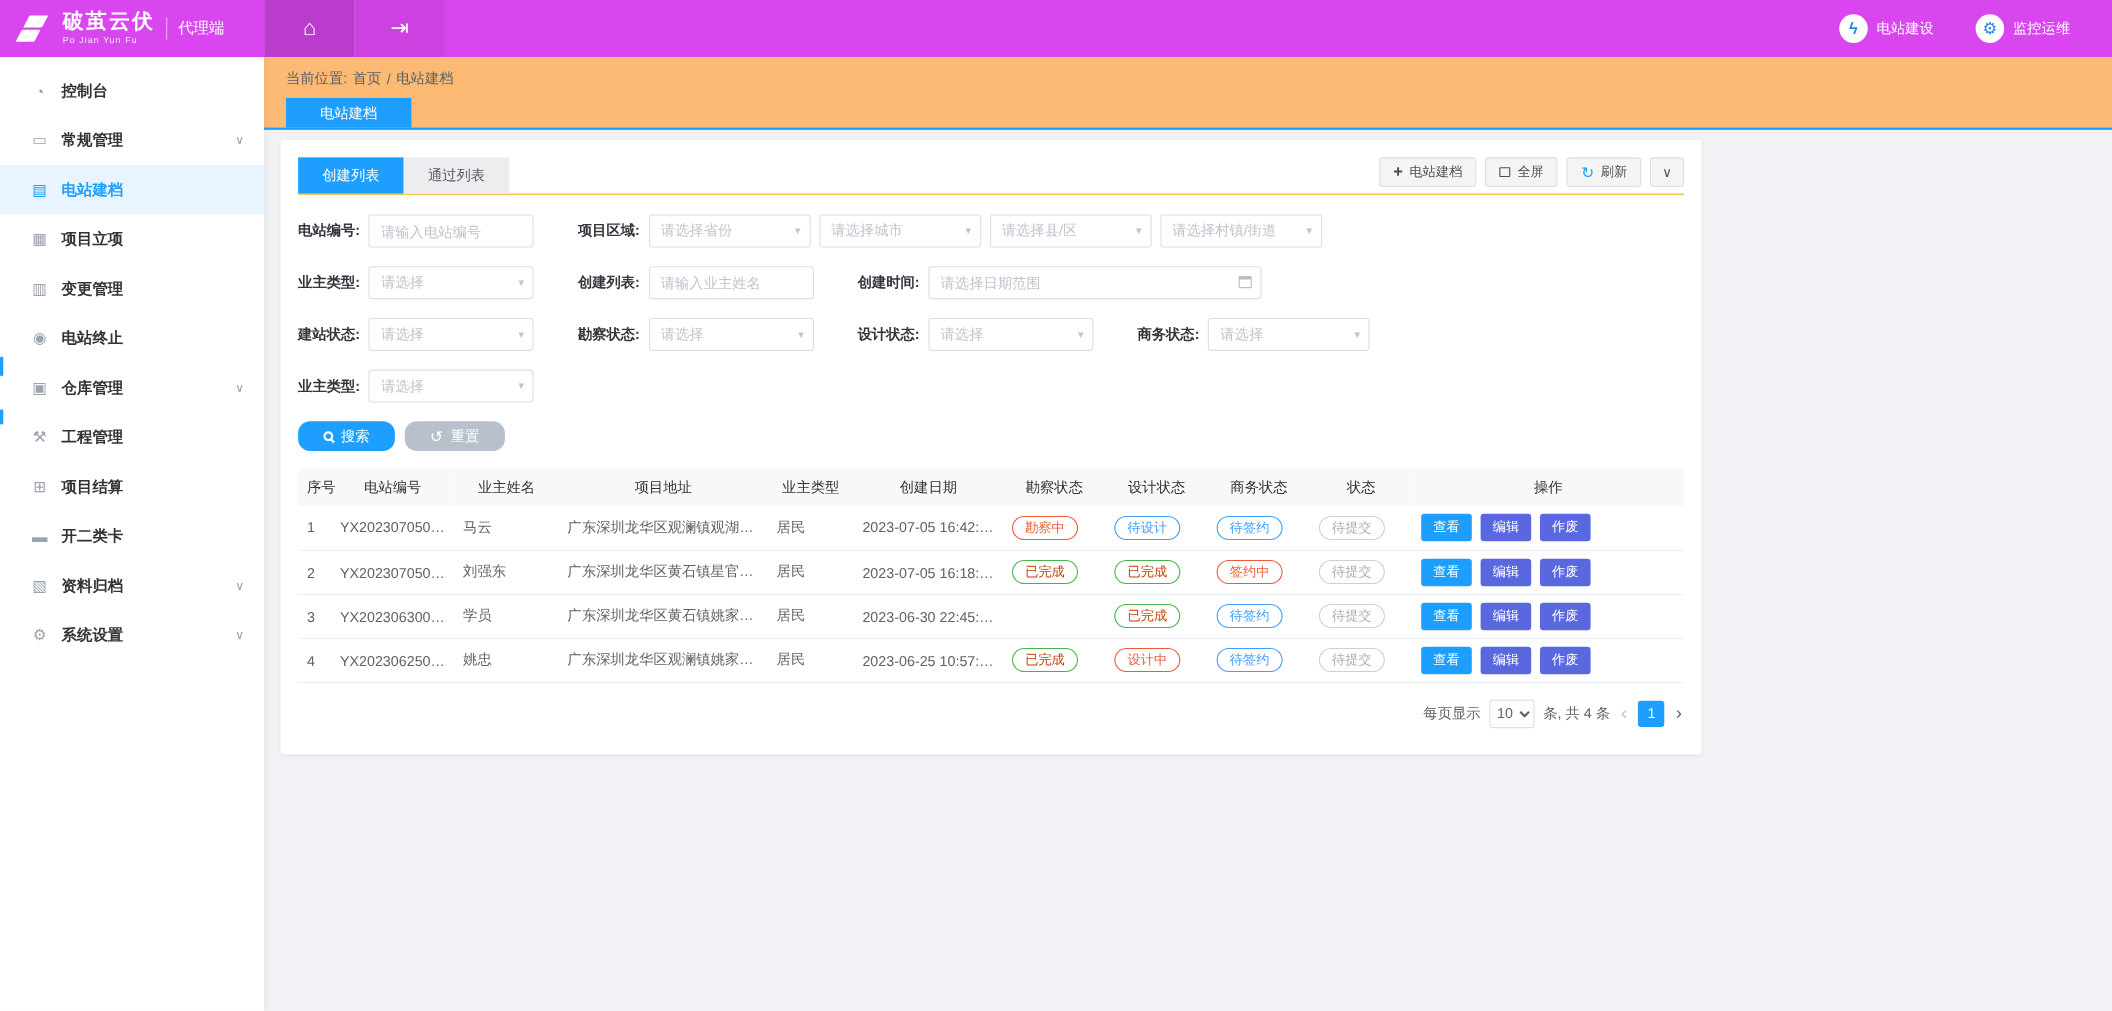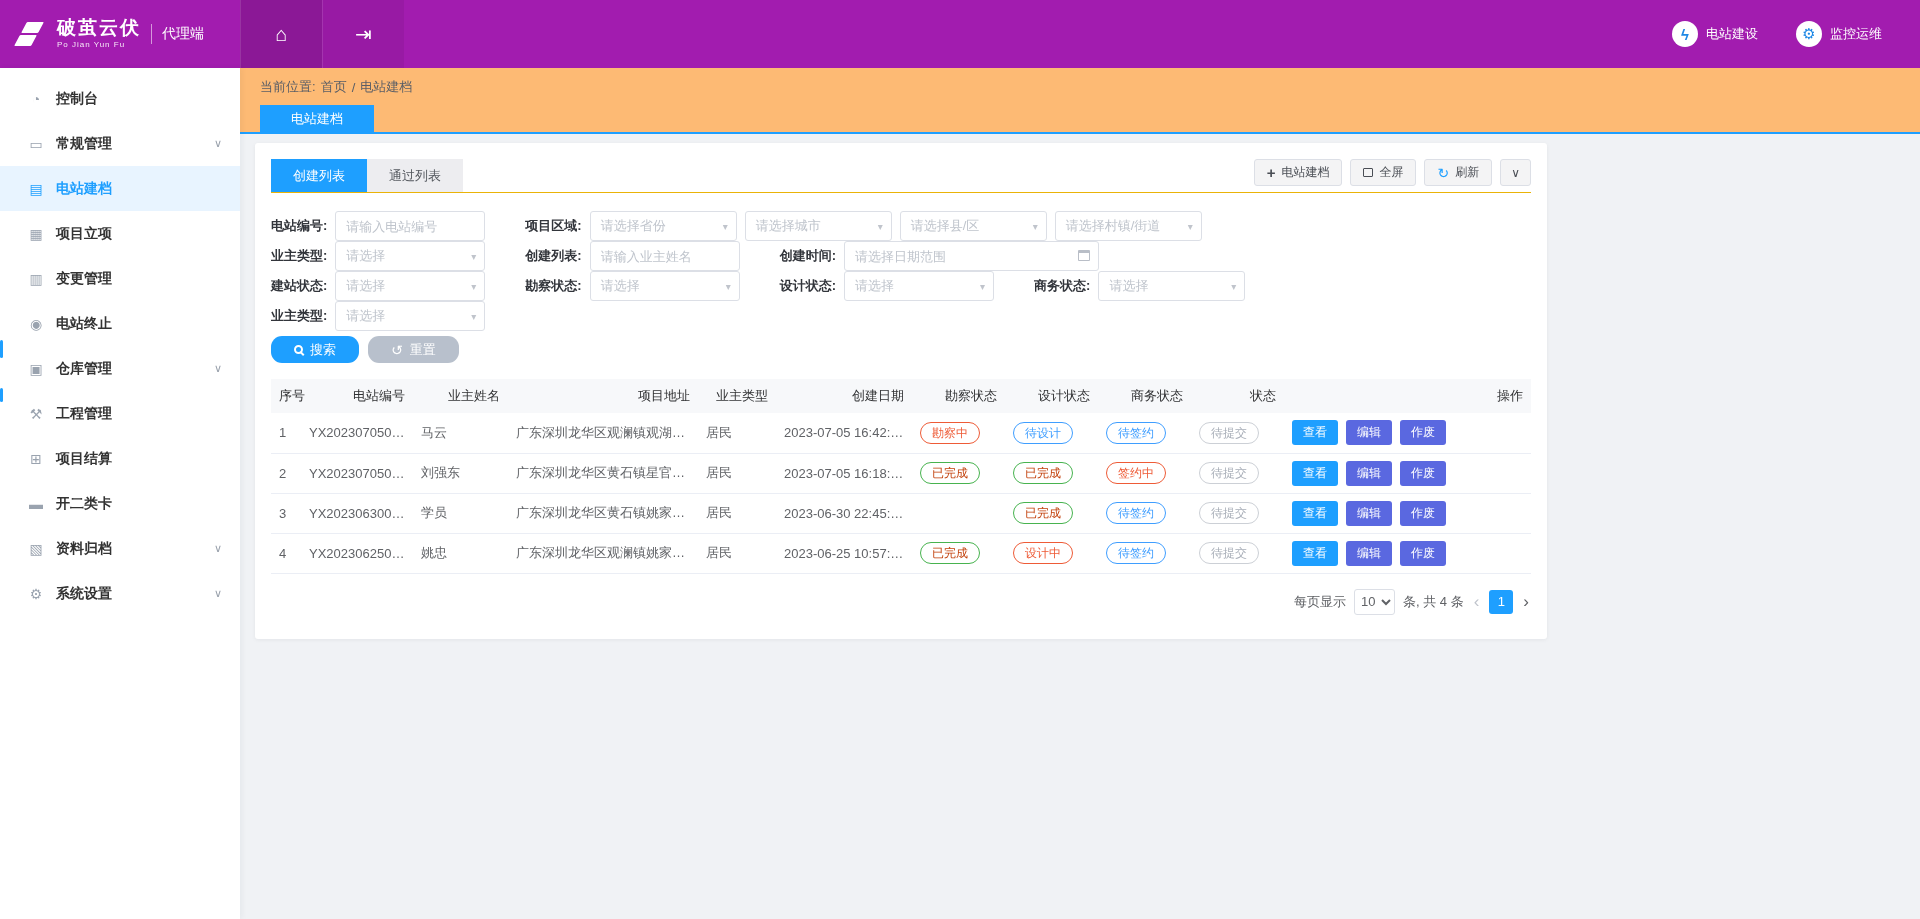--- a/index.html
+++ b/index.html
@@ -1,21 +1,21 @@
 <!DOCTYPE html>
 <html><head>
 <meta charset="utf-8">
 <style>
   *{margin:0;padding:0;box-sizing:border-box}
   html,body{width:1920px;height:919px}
   body{font-family:"Liberation Sans","DejaVu Sans",sans-serif;background:#f0f2f5;overflow:hidden;color:#333}
   .app{display:flex;flex-direction:column;height:100%}
 
   
-  .topbar{height:68px;background:#a21caf;display:flex;align-items:stretch;color:#fff;flex-shrink:0}
+  .topbar{height:52px;background:#d946ef;display:flex;align-items:stretch;color:#fff;flex-shrink:0}
   .brand{width:240px;display:flex;align-items:center;padding-left:14px;flex-shrink:0}
   .logo{width:34px;height:30px;position:relative;margin-right:9px;flex-shrink:0}
   .lb{position:absolute;background:#fff;transform:skewX(-28deg);border-radius:1px}
   .lb1{left:10px;top:3px;width:17px;height:11px}
   .lb2{left:3px;top:16px;width:17px;height:11px}
   .brand-text{display:flex;flex-direction:column;line-height:1.1}
   .brand-title{font-size:19px;font-weight:700;letter-spacing:2px;white-space:nowrap}
   .brand-sub{font-size:8px;letter-spacing:1px;opacity:.9;margin-top:2px;white-space:nowrap}
   .brand-divider{width:1px;height:20px;background:rgba(255,255,255,.55);margin:0 10px}
   .brand-portal{font-size:14px;white-space:nowrap}
@@ -58,44 +58,44 @@
   .tab.inactive{background:#ededf0;color:#55595f}
   .toolbar{margin-left:auto;display:flex;align-items:center;gap:8px;padding-bottom:5px}
   .tbtn{display:inline-flex;align-items:center;gap:6px;background:#f4f4f5;border:1px solid #dcdfe6;border-radius:3px;height:27px;padding:0 12px;font-size:12px;color:#4a4e55;cursor:pointer;font-family:inherit}
   .tbtn .plus{font-size:15px;font-weight:700;line-height:1}
   .box-icon{width:10px;height:9px;border:1px solid #4a4e55;border-radius:1px;display:inline-block}
   .tbtn .refresh{color:#1e9fff;font-size:14px;line-height:1}
   .tbtn.small{padding:0 10px}
 
   
   .filters{padding-top:18px}
-  .frow{display:flex;align-items:center;}
+  .frow{display:flex;align-items:center;margin-bottom:17px}
   .fgroup{display:flex;align-items:center}
   .fgroup + .fgroup{margin-left:40px}
   .flabel{font-size:13px;font-weight:700;color:#32353b;margin-right:8px;white-space:nowrap}
   .f-input{width:150px;height:30px;border:1px solid #dcdfe6;border-radius:3px;padding:0 10px;font-size:13px;color:#666;background:#fff;outline:none;font-family:inherit}
   .f-input::placeholder{color:#bfc4cc}
   .fselect{position:relative;width:150px;height:30px;border:1px solid #dcdfe6;border-radius:3px;background:#fff;display:flex;align-items:center;padding:0 22px 0 10px;font-size:13px;color:#bfc4cc;cursor:pointer;white-space:nowrap;overflow:hidden}
   .fselect.region{width:147px;margin-right:8px}
   .fselect .arrow{position:absolute;right:8px;color:#c0c4cc;font-size:10px}
   .date-wrap{position:relative}
-  .f-input.date{width:255px;padding-right:28px}
+  .f-input.date{width:303px;padding-right:28px}
   .cal{position:absolute;right:9px;top:9px;width:12px;height:11px;border:1px solid #b9bec7;border-top:3px solid #b9bec7;border-radius:1px}
 
   .btns-row{display:flex;align-items:center;gap:9px;margin-top:5px}
   .btn{display:inline-flex;align-items:center;gap:7px;height:27px;padding:0 23px;border:none;border-radius:11px;font-size:13px;color:#fff;cursor:pointer;font-family:inherit}
   .btn.search{background:#1e9fff}
   .btn.reset{background:#b8c0cc}
   .mag{width:9px;height:9px;border:2px solid #fff;border-radius:50%;position:relative;display:inline-block}
   .mag::after{content:"";position:absolute;width:2px;height:5px;background:#fff;right:-2px;bottom:-4px;transform:rotate(-45deg)}
   .reset-ico{font-size:14px;line-height:1}
 
   
   table{width:100%;border-collapse:collapse;margin-top:16px;table-layout:fixed}
-  thead th{background:#f7f8fa;height:34px;font-size:13px;font-weight:400;color:#303133;text-align:right;padding:0 8px;white-space:nowrap}
+  thead th{background:#f7f8fa;height:34px;font-size:13px;font-weight:400;color:#303133;text-align:center;padding:0 8px;white-space:nowrap}
   tbody td{height:40px;border-bottom:1px solid #ebeef5;font-size:13px;color:#606266;padding:0 8px;white-space:nowrap;overflow:hidden;text-overflow:ellipsis}
   .pill{display:inline-block;padding:3px 11px;border:1px solid;border-radius:12px;font-size:12px;line-height:1.2;background:#fff}
   .pill.pending{color:#3f9eff;border-color:#3f9eff}
   .pill.progress{color:#ee5b37;border-color:#ee5b37}
   .pill.done{color:#c2410c;border-color:#47b34f}
   .pill.draft{color:#a8aeb8;border-color:#ccd0d6}
   .abtn{border:none;border-radius:3px;color:#fff;font-size:12px;padding:4px 11px;margin-right:8px;cursor:pointer;font-family:inherit}
   .abtn.view{background:#1e9fff}
   .abtn.edit{background:#5a68e0}
   .abtn.void{background:#5a68e0}

